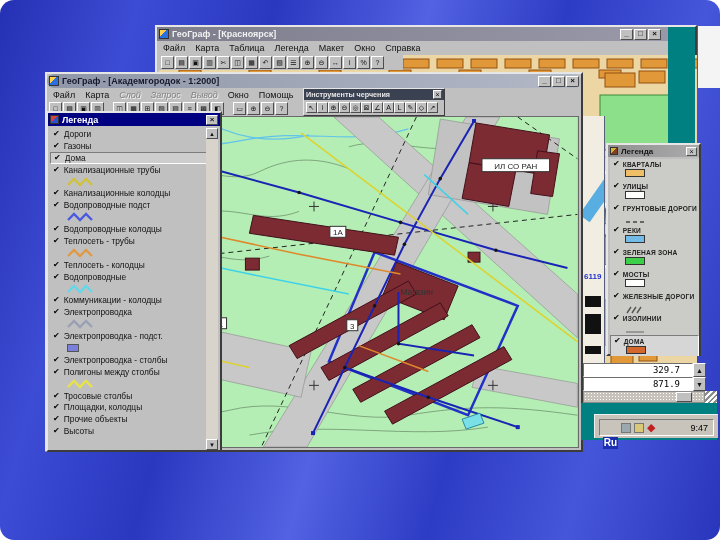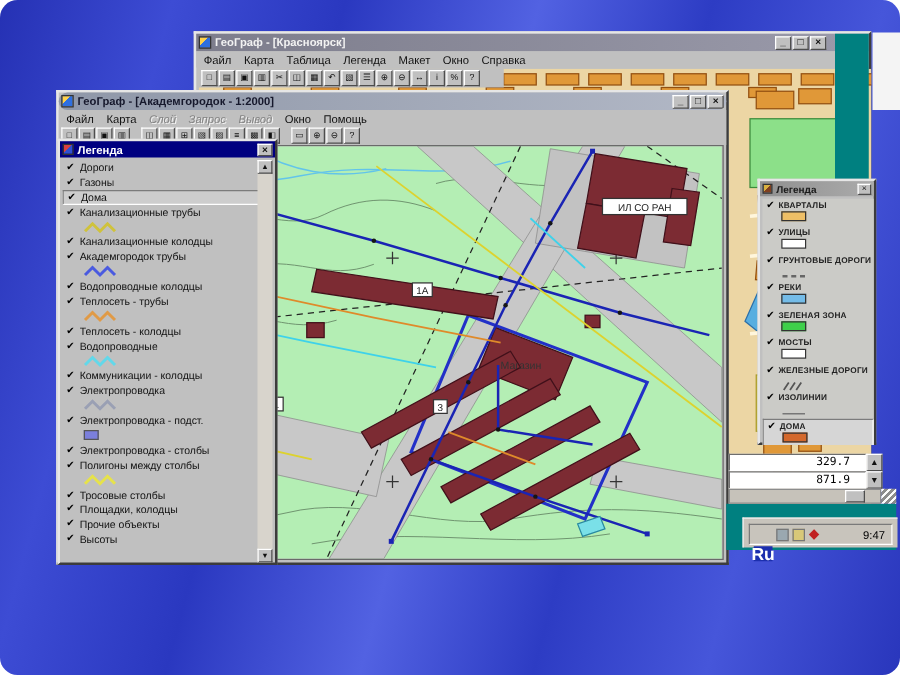--- a/index.html
+++ b/index.html
@@ -41,21 +41,21 @@
   .sb-btn{width:12px;height:11px;font-size:6px;}
   
   text{font-family:"Liberation Sans",sans-serif;}
   
   .statusnum{font-size:9px;font-family:"DejaVu Sans Mono",monospace;color:#000;
     display:flex;align-items:center;justify-content:flex-end;padding-right:12px;}
   .dotted{background-image:radial-gradient(#ffffff 22%,transparent 23%);background-size:3px 3px;background-color:#c6c2ba;}
   .grip{background:repeating-linear-gradient(135deg,#fafafa 0 2px,#8c8c8c 2px 4px);}
   .tray{display:flex;align-items:center;gap:3px;padding:0 3px;}
   .tray-sq{width:10px;height:10px;border:1px solid #777;}
-  .langbox{width:15px;height:12px;background:#1c2fae;color:#fff;font-size:14px;font-weight:bold;
+  .langbox{width:15px;height:12px;background:#1c2fae;color:#fff;font-size:10px;font-weight:bold;
     display:flex;align-items:center;justify-content:center;margin-top:30px;}
   .clock{font-size:9px;color:#000;margin-left:auto;padding-right:2px;}
 </style>
 </head>
 <body>
 
 <div id="slide">
 
   <div class="abs" style="left:698px;top:26px;width:22px;height:62px;background:#f4f4f4;"></div>
 
@@ -310,32 +310,61 @@
         <text x="352" y="179" font-size="8.5" fill="#333">Магазин</text>
         <text x="118" y="253" font-size="7.5" fill="#444">Детский сад</text>
         <rect x="298" y="204" width="11" height="11" fill="#ffffff" stroke="#333"></rect>
         <text x="303.5" y="213" text-anchor="middle" font-size="8" fill="#222">3</text>
         <rect x="166" y="202" width="11" height="11" fill="#ffffff" stroke="#333"></rect>
         <text x="171.5" y="211" text-anchor="middle" font-size="8" fill="#222">1</text>
       </g>
     </svg>
   </div>
 
+  <div class="abs" style="left:583px;top:116px;width:22px;height:276px;background:#f2ede2;border-right:1px solid #55607a;overflow:hidden;">
+    <div class="abs" style="left:-8px;top:78px;width:44px;height:13px;background:#58aee0;transform:rotate(-55deg);"></div>
+    <div class="abs" style="left:1px;top:156px;font-size:8px;font-weight:bold;color:#2233cc;">6119</div>
+    <div class="abs" style="left:2px;top:180px;width:16px;height:11px;background:#111;"></div>
+    <div class="abs" style="left:2px;top:198px;width:16px;height:20px;background:#111;"></div>
+    <div class="abs" style="left:2px;top:230px;width:16px;height:8px;background:#111;"></div>
+  </div>
 
   <div class="abs" style="left:581px;top:403px;width:136px;height:37px;background:#008080;"></div>
 
   <div class="abs sunken statusnum" style="left:583px;top:363px;width:110px;height:14px;">329.7</div>
   <div class="abs sunken statusnum" style="left:583px;top:377px;width:110px;height:14px;">871.9</div>
   <div class="abs btn3d" style="left:693px;top:363px;width:13px;height:14px;">▲</div>
   <div class="abs btn3d" style="left:693px;top:377px;width:13px;height:14px;">▼</div>
 
   <div class="abs dotted" style="left:583px;top:391px;width:122px;height:12px;border:1px solid #8c8c8c;"></div>
   <div class="abs btn3d" style="left:676px;top:392px;width:16px;height:10px;"></div>
   <div class="abs grip" style="left:705px;top:391px;width:12px;height:12px;"></div>
 
+  <div class="abs win" style="left:303px;top:88px;width:142px;height:28px;border-width:1px;">
+    <div class="titlebar" style="height:11px;background:#3a4252;">
+      <span class="title-txt" style="color:#e8e8e8;font-size:7.2px;">Инструменты черчения</span>
+      <div class="winbtns">
+        <div class="btn3d" style="width:9px;height:9px;font-size:7px;">×</div>
+      </div>
+    </div>
+    <div class="toolbar" id="palette-toolbar" style="height:14px;gap:0;">
+        <div class="btn3d" style="width: 11px; height: 11px;">↖</div>
+        <div class="btn3d" style="width: 11px; height: 11px;">i</div>
+        <div class="btn3d" style="width: 11px; height: 11px;">⊕</div>
+        <div class="btn3d" style="width: 11px; height: 11px;">⊖</div>
+        <div class="btn3d" style="width: 11px; height: 11px;">◎</div>
+        <div class="btn3d" style="width: 11px; height: 11px;">⊠</div>
+        <div class="btn3d" style="width: 11px; height: 11px;">∠</div>
+        <div class="btn3d" style="width: 11px; height: 11px;">A</div>
+        <div class="btn3d" style="width: 11px; height: 11px;">L</div>
+        <div class="btn3d" style="width: 11px; height: 11px;">✎</div>
+        <div class="btn3d" style="width: 11px; height: 11px;">◇</div>
+        <div class="btn3d" style="width: 11px; height: 11px;">↗</div>
+      </div>
+  </div>
 
   <div class="abs win" style="left:46px;top:111px;width:176px;height:341px;">
     <div class="titlebar" style="height:13px;background:#000080;">
       <div class="appicon" style="width:9px;height:9px;background:linear-gradient(135deg,#d84040 0 45%,#3050d0 45% 100%);"></div>
       <span class="title-txt" style="color:#ffffff;">Легенда</span>
       <div class="winbtns">
         <div class="btn3d winbtn" style="width:12px;height:10px;">×</div>
       </div>
     </div>
     <div id="legend-left-body" style="position:absolute;left:2px;top:15px;width:158px;height:322px;overflow:hidden;">
@@ -359,21 +388,21 @@
           <svg width="26" height="10" viewBox="0 0 26 10">
             <polyline points="1,8 7,2 13,8 19,2 25,8" fill="none" stroke="#cfc23c" stroke-width="2.4"></polyline>
           </svg>
         </div>
         <div class="ll-row">
           <div class="check">✔</div>
           <div class="ll-label">Канализационные колодцы</div>
         </div>
         <div class="ll-row">
           <div class="check">✔</div>
-          <div class="ll-label">Академгородок трубы</div>
+          <div class="ll-label">Водопроводные подст</div>
         </div>
         <div class="ll-iconrow">
           <svg width="26" height="10" viewBox="0 0 26 10">
             <polyline points="1,8 7,2 13,8 19,2 25,8" fill="none" stroke="#4a5ae0" stroke-width="2.4"></polyline>
           </svg>
         </div>
         <div class="ll-row">
           <div class="check">✔</div>
           <div class="ll-label">Водопроводные колодцы</div>
         </div>

